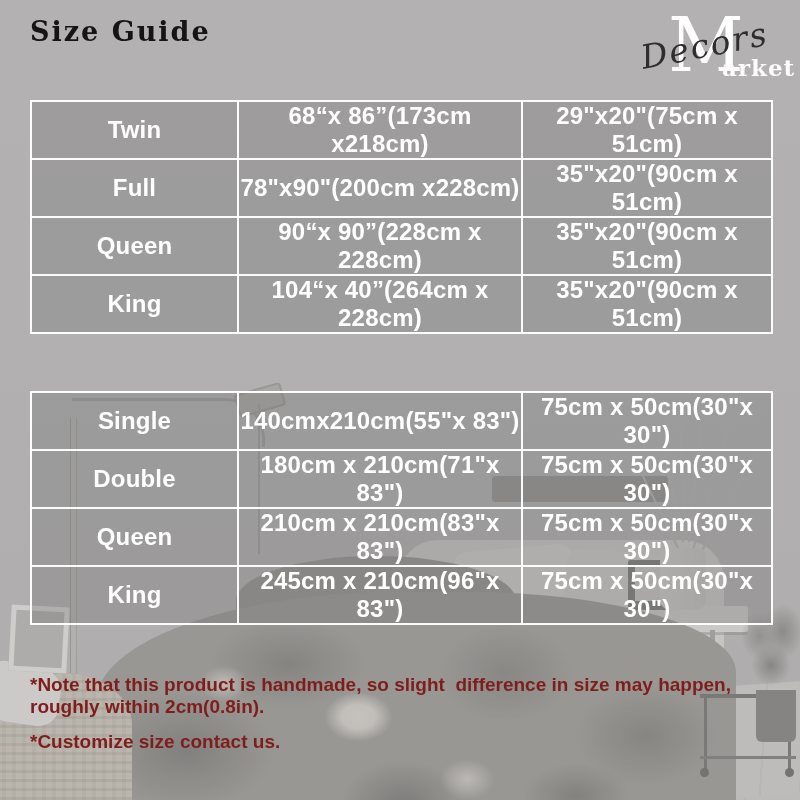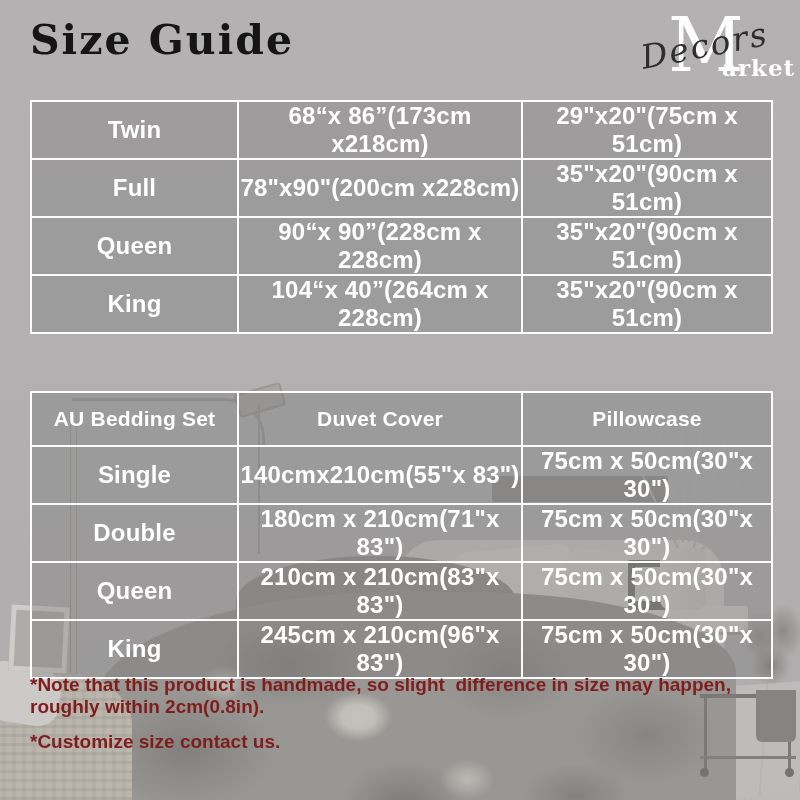--- a/index.html
+++ b/index.html
@@ -69,21 +69,21 @@
   .cloth{left:-10px;top:664px;width:70px;height:60px;background:#e6e4e0;border-radius:10px 40% 30% 20px;transform:rotate(8deg);}
   .frame-lean{left:10px;top:606px;width:48px;height:56px;background:#a8a6a3;border:5px solid #eceae6;transform:rotate(3deg);}
   
   .overlay{position:absolute;inset:0;background:rgba(180,178,178,0.52);}
 
   
   .content{position:absolute;inset:0;}
   .page-title{
     position:absolute;left:30px;top:16px;margin:0;
     font-family:"DejaVu Serif","Liberation Serif",serif;
-    font-size:41px;font-weight:700;letter-spacing:2px;color:#151515;
+    font-size:27px;font-weight:700;letter-spacing:2px;color:#151515;
   }
   .logo{position:absolute;right:8px;top:8px;width:180px;height:90px;}
   .logo span{position:absolute;}
   .logo-m{left:56px;top:0;font-family:"DejaVu Serif",serif;font-size:74px;line-height:1;color:#fdfdfd;}
   .logo-script{left:28px;top:18px;font-family:"DejaVu Serif",serif;font-style:italic;font-size:33px;color:#2e2e30;transform:rotate(-11deg);letter-spacing:2px;}
   .logo-arket{left:110px;top:46px;font-family:"DejaVu Serif",serif;font-weight:700;font-size:23px;color:#fdfdfd;letter-spacing:1px;}
 
   table{position:absolute;left:30px;border-collapse:collapse;table-layout:fixed;width:741px;}
   #us-table{top:100px;}
   #au-table{top:391px;}
@@ -189,25 +189,20 @@
   </tbody>
     </table>
 
   <table id="au-table">
     <colgroup>
         <col class="c1">
         <col class="c2">
         <col class="c3">
       </colgroup>
     <tbody>
-        <tr>
-      <th>AU Bedding Set</th>
-      <th>Duvet Cover</th>
-      <th>Pillowcase</th>
-    </tr>
     <tr>
       <td>Single</td>
       <td>140cmx210cm(55"x 83")</td>
       <td>75cm x 50cm(30"x 30")</td>
     </tr>
     <tr>
       <td>Double</td>
       <td>180cm x 210cm(71"x 83")</td>
       <td>75cm x 50cm(30"x 30")</td>
     </tr>

